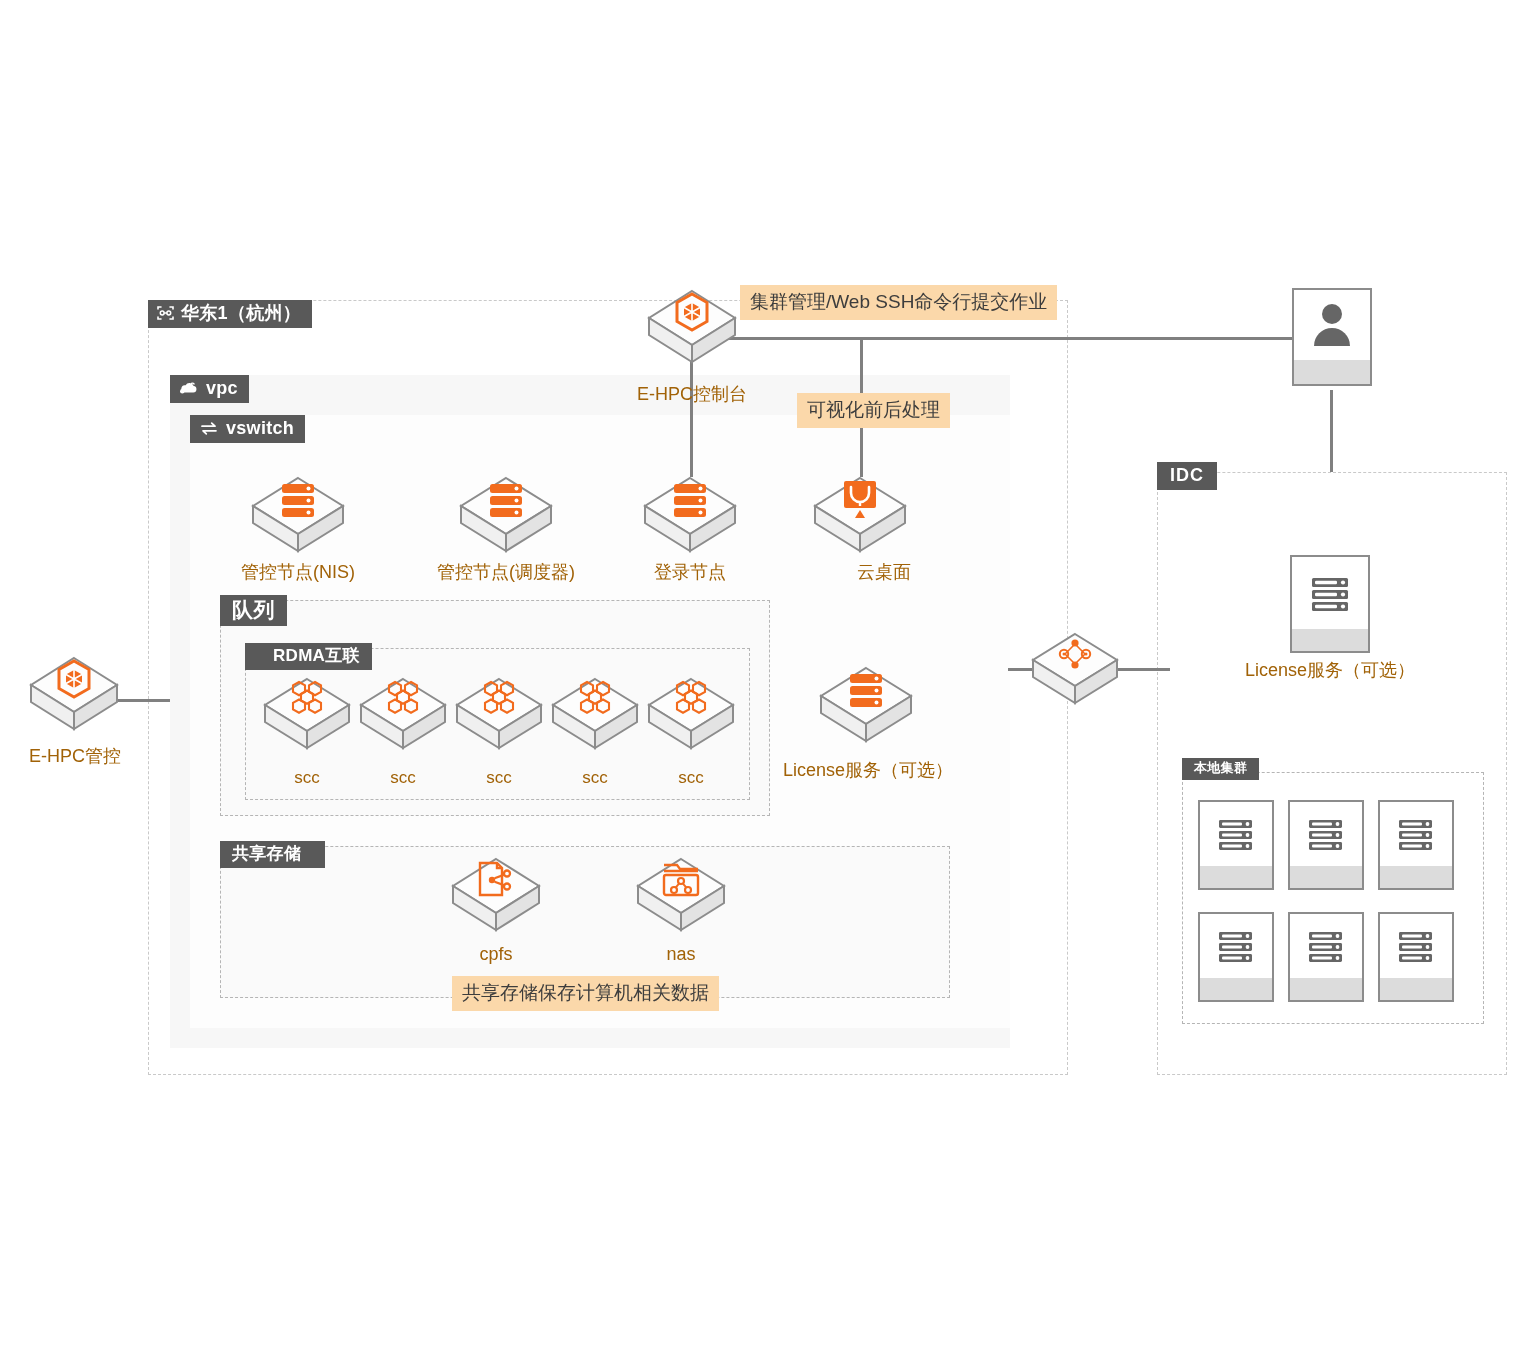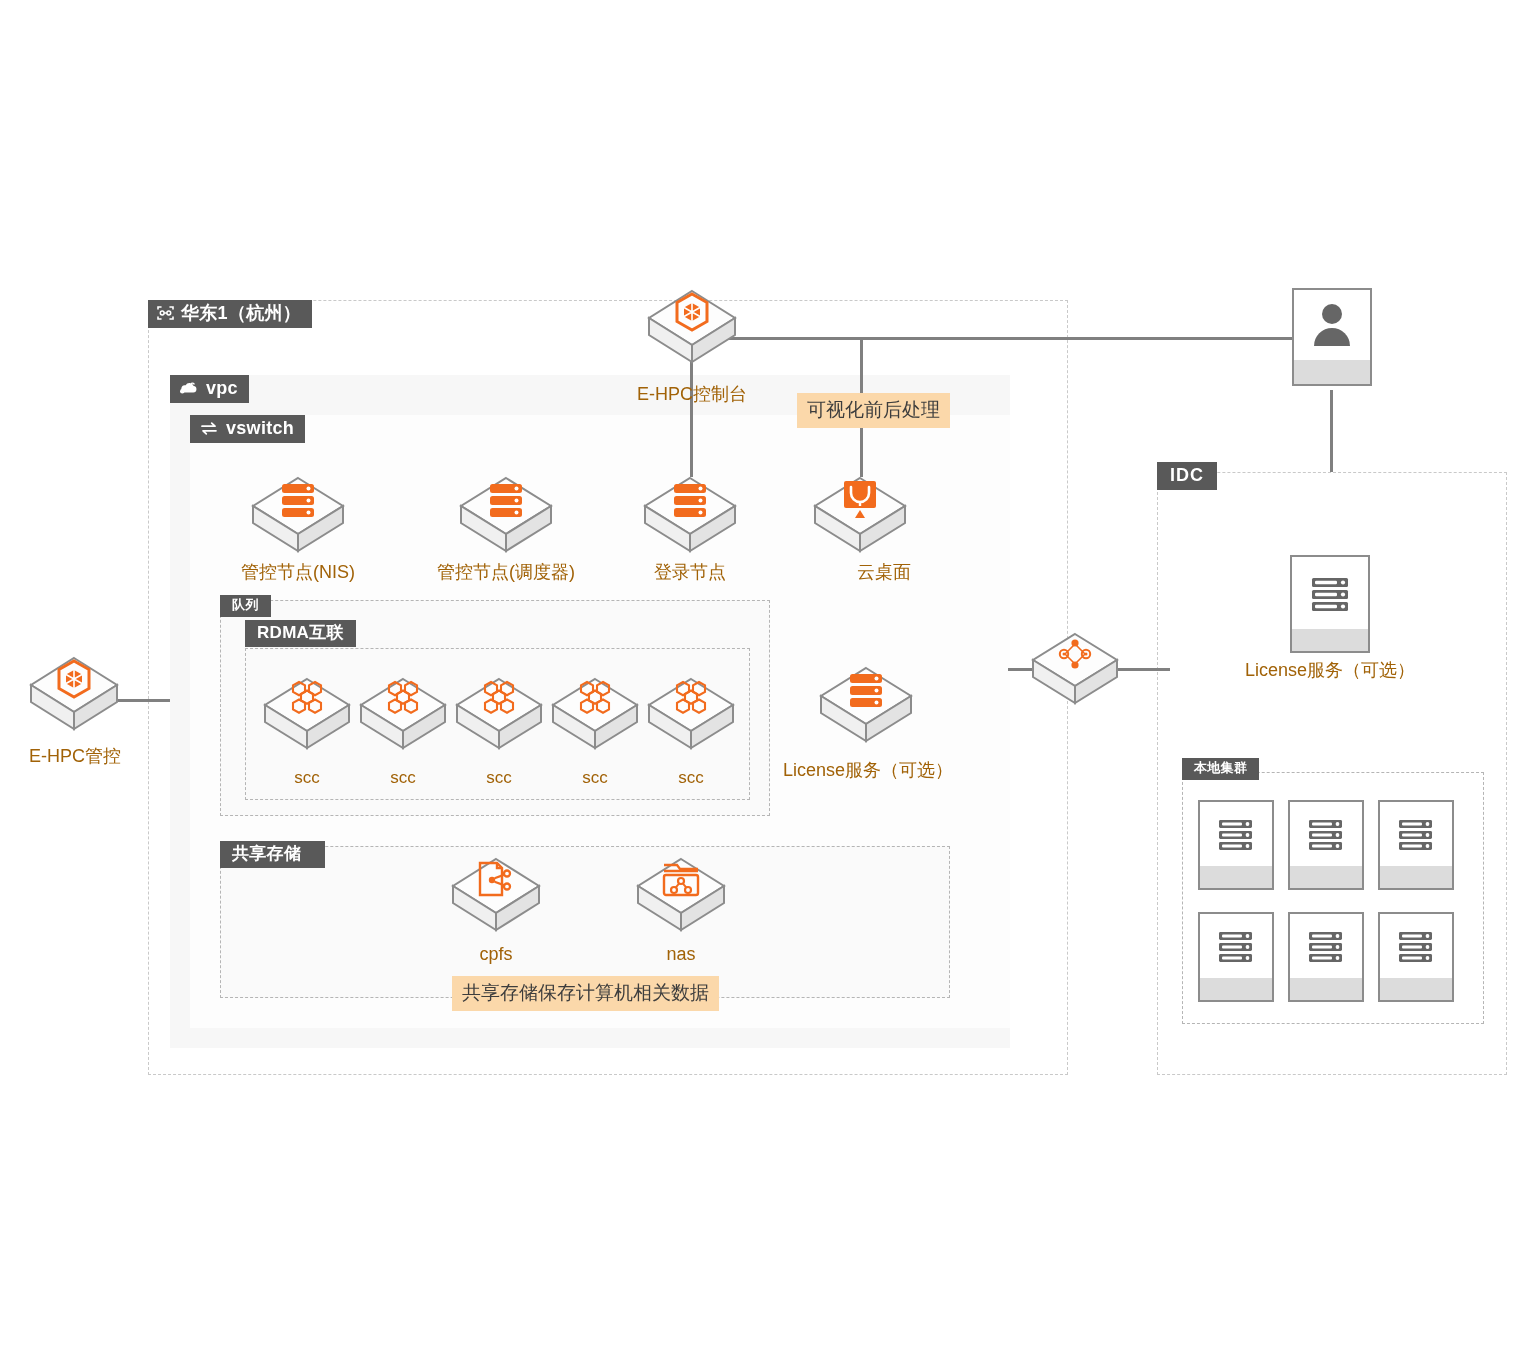--- a/index.html
+++ b/index.html
@@ -114,25 +114,25 @@
       <svg width="20" height="15" viewBox="0 0 20 15">
         <path d="M3 5.2h13l-3.3-3.1" stroke="#fff" stroke-width="1.7" fill="none" stroke-linecap="round" stroke-linejoin="round"></path>
         <path d="M17 9.8H4l3.3 3.1" stroke="#fff" stroke-width="1.7" fill="none" stroke-linecap="round" stroke-linejoin="round"></path>
       </svg>
     </span>
     <span style="font-size:18px;letter-spacing:.3px;">vswitch</span>
   </div>
 
   <div class="grp dashed-dk fill-soft" style="left:220px;top:600px;width:550px;height:216px;"></div>
   <div class="grp-tag" style="left:220px;top:595px;padding:3px 12px 4px 12px;">
-    <span style="font-size:13px;letter-spacing:.5px;">队列</span>
+    <span style="font-size:21px;letter-spacing:.5px;">队列</span>
   </div>
 
   <div class="grp dashed-dk" style="left:245px;top:648px;width:505px;height:152px;"></div>
-  <div class="grp-tag" style="left:245px;top:620px;padding:3px 12px 4px 12px;">
+  <div class="grp-tag" style="left:245px;top:643px;padding:3px 12px 4px 28px;">
     <span style="font-size:17px;letter-spacing:.3px;">RDMA互联</span>
   </div>
 
   <div class="grp dashed-dk fill-soft" style="left:220px;top:846px;width:730px;height:152px;"></div>
   <div class="grp-tag" style="left:220px;top:841px;padding:3px 24px 4px 12px;">
     <span style="font-size:17px;letter-spacing:.3px;">共享存储</span>
   </div>
 
   <div class="grp dashed" style="left:1157px;top:472px;width:350px;height:603px;"></div>
   <div class="grp-tag" style="left:1157px;top:462px;padding:3px 13px 4px 13px;">
@@ -555,16 +555,17 @@
         <rect x="6" y="15.4" width="20" height="3.1" rx="1.1" fill="#ffffff"></rect>
         <rect x="6" y="26.4" width="20" height="3.1" rx="1.1" fill="#ffffff"></rect>
         <circle cx="31.5" cy="6" r="1.9" fill="#ffffff"></circle>
         <circle cx="31.5" cy="17" r="1.9" fill="#ffffff"></circle>
         <circle cx="31.5" cy="28" r="1.9" fill="#ffffff"></circle>
       </svg>
     </div>
     <div class="base" style="height:22px;"></div>
   </div>
 
+  <div class="callout" style="left:740px;top:285px;font-size:19px;">集群管理/Web SSH命令行提交作业</div>
   <div class="callout" style="left:797px;top:393px;font-size:19px;">可视化前后处理</div>
   <div class="callout" style="left:452px;top:976px;font-size:19px;">共享存储保存计算机相关数据</div>
 
 </div>
 
 </body></html>

